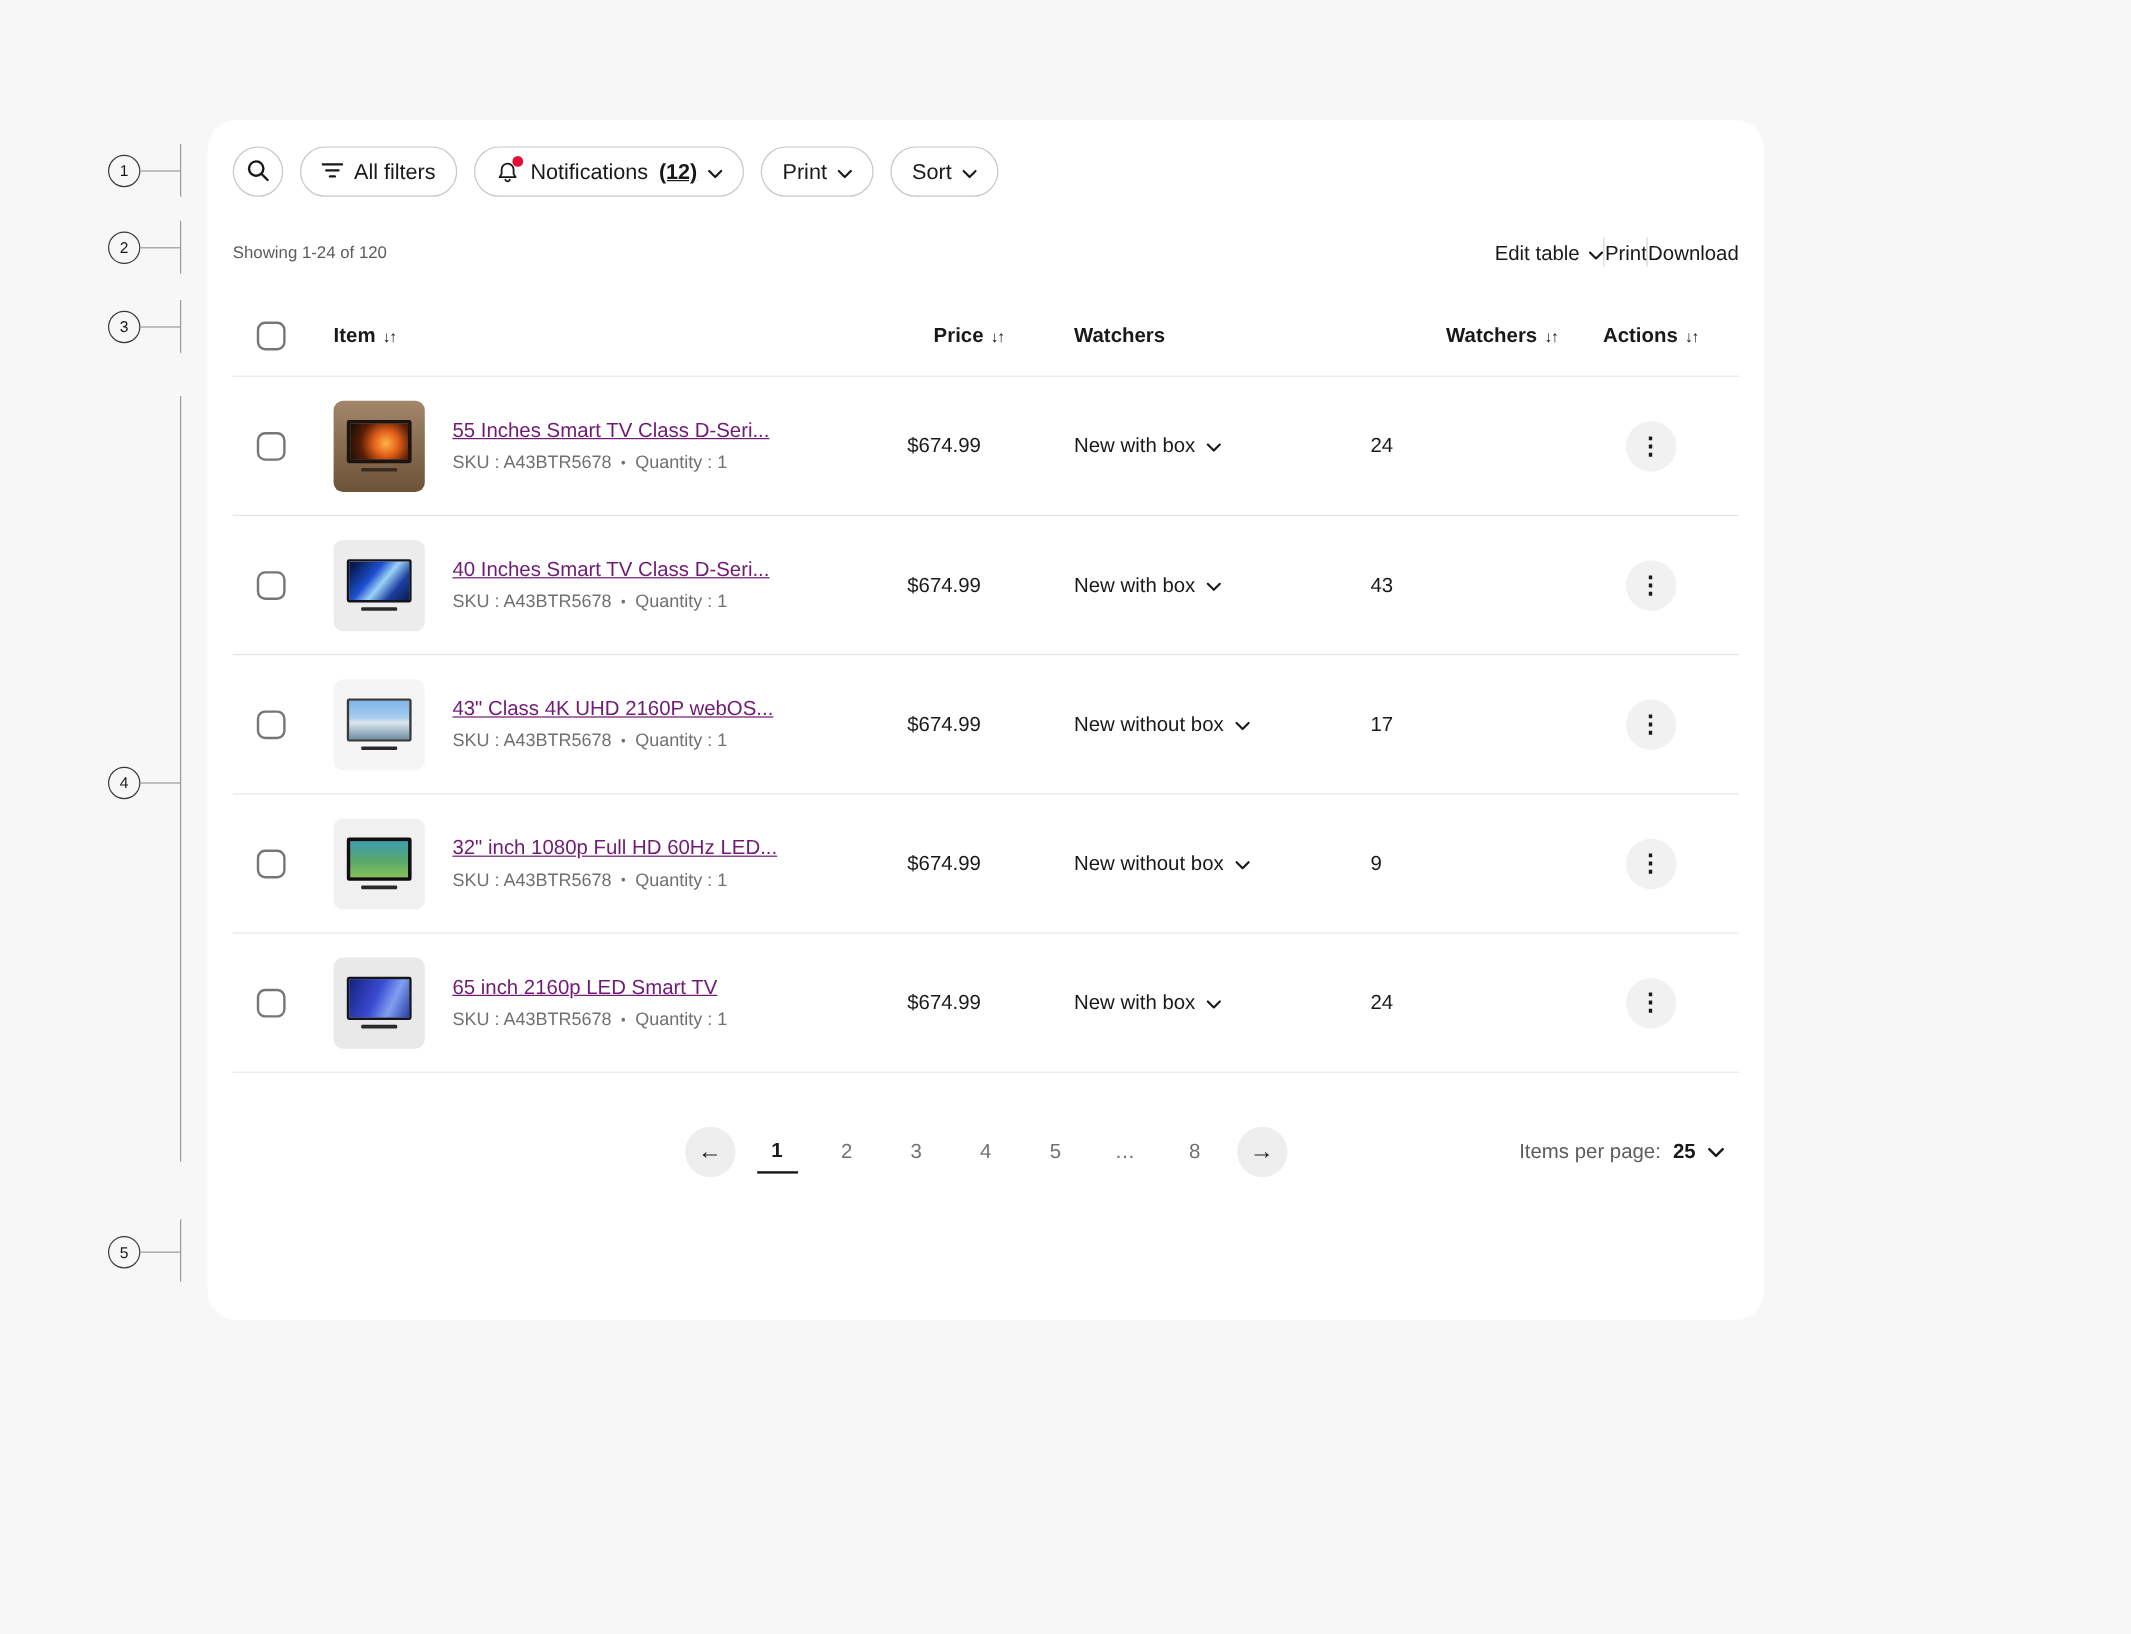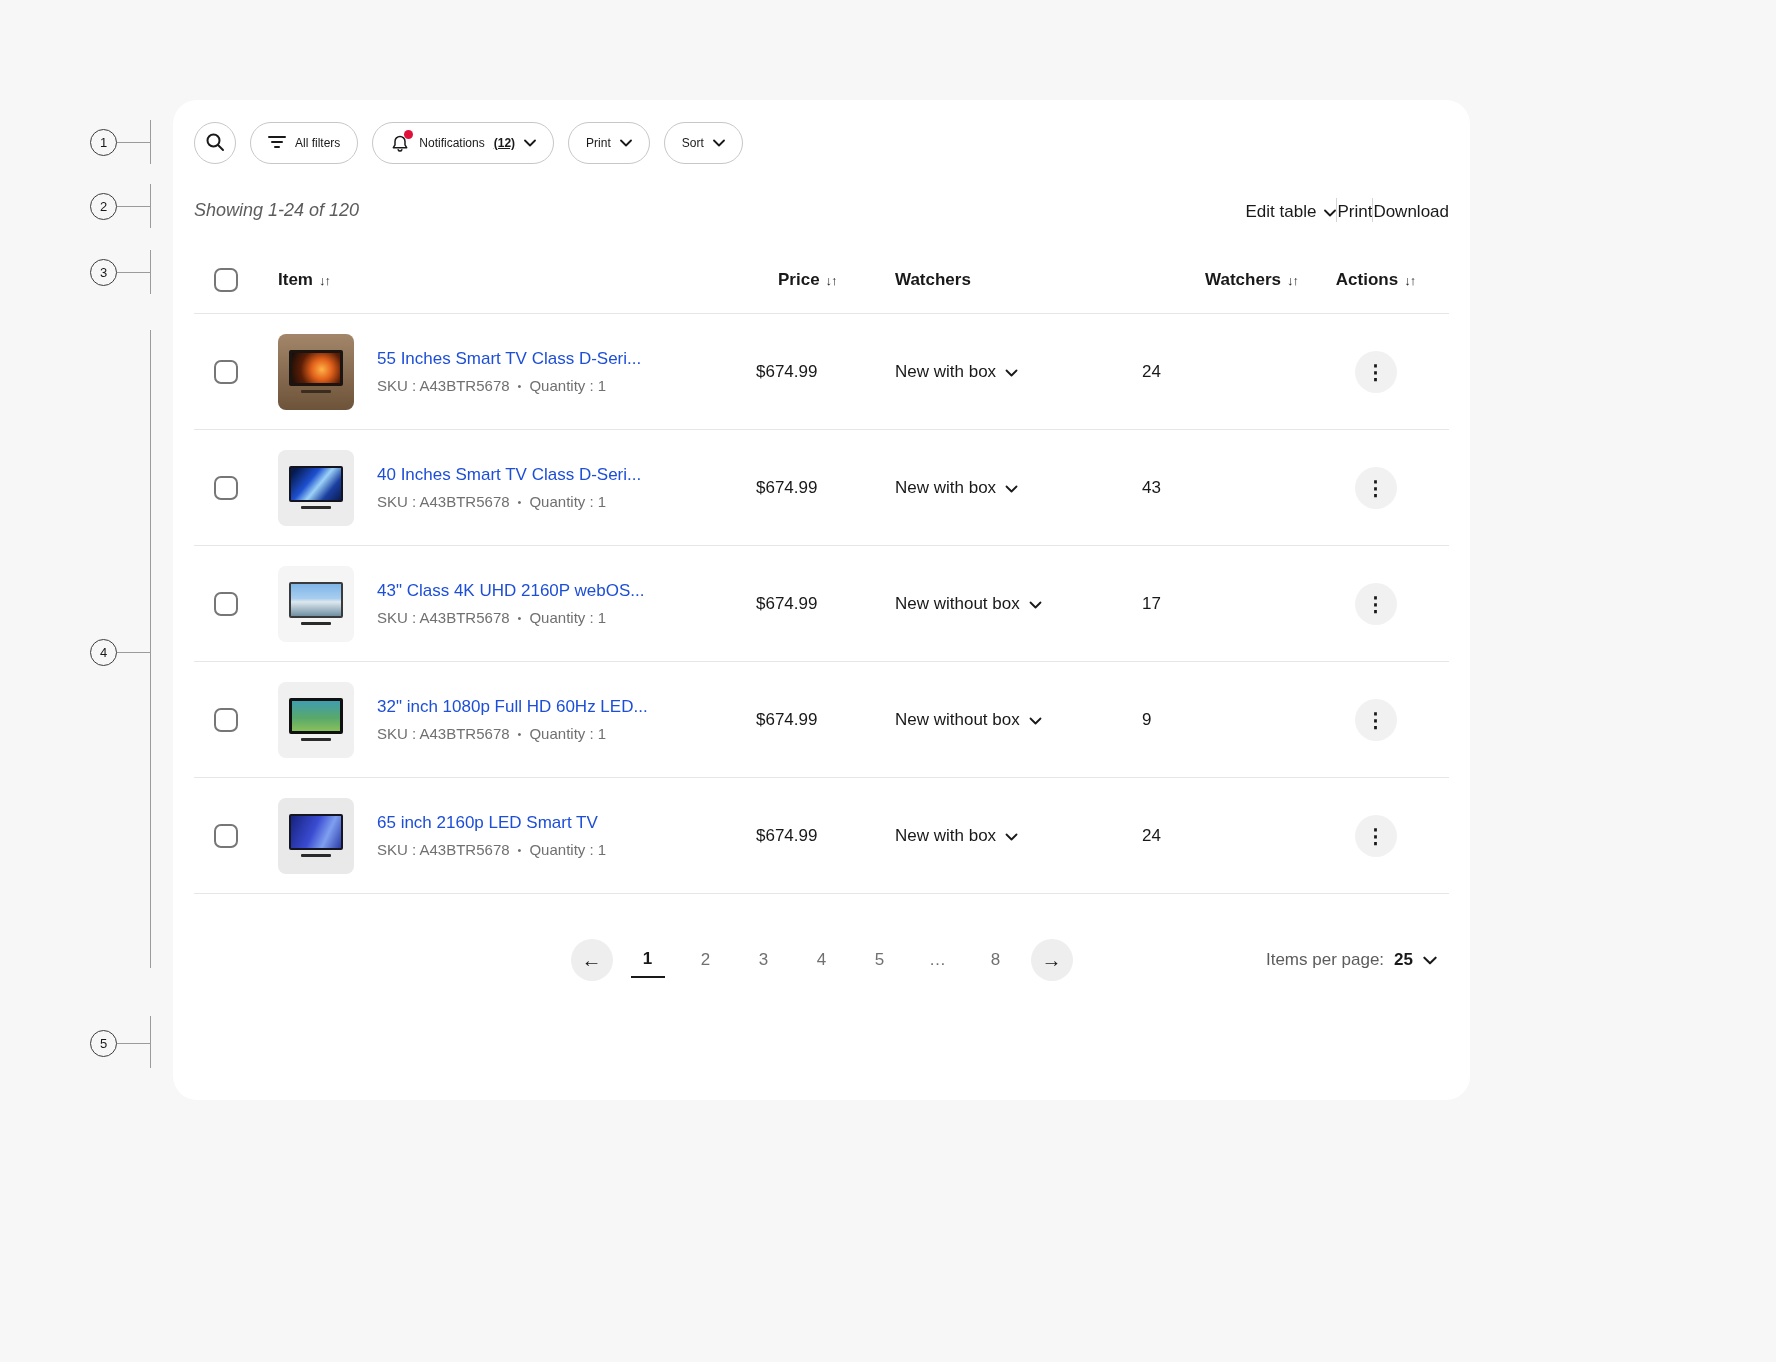--- a/index.html
+++ b/index.html
@@ -26,34 +26,34 @@
   .page-title { margin-top:28px; font-size:33px; font-weight:700; letter-spacing:-0.5px; }
 
   
   .filter-row { margin-top:22px; display:flex; align-items:center; gap:14px; height:42px; }
   .icon-circle {
     width:42px; height:42px; border-radius:50%; border:1px solid #c7c7c7; background:#fff;
     display:flex; align-items:center; justify-content:center; cursor:pointer;
   }
   .pill {
     height:42px; border-radius:21px; border:1px solid #c7c7c7; background:#fff;
-    display:flex; align-items:center; gap:9px; padding:0 17px; font-size:12px; color:#191919;
+    display:flex; align-items:center; gap:9px; padding:0 17px; font-size:18px; color:#191919;
     font-family:"Liberation Sans", sans-serif; cursor:pointer;
   }
   .pill b { font-weight:700;text-decoration:underline; }
   .bell-wrap { position:relative; display:flex; }
   .red-dot {
     position:absolute; top:-3px; right:-3px; width:9px; height:9px; border-radius:50%;
     background:#e0103a;
   }
   .chev { flex:none; }
 
   
   .toolbar-row { margin-top:30px; display:flex; align-items:center; justify-content:space-between; height:32px; }
-  .showing { font-size:18px; color:#5c5c5c;font-style:italic; }
+  .showing { font-size:14px; color:#5c5c5c; }
   .toolbar-actions { display:flex; align-items:flex-end; }
   .tool-link { display:flex; align-items:center; gap:8px; font-size:17px; color:#191919;
     background:none; border:none; cursor:pointer; font-family:"Liberation Sans", sans-serif; }
   .vsep { width:1px; height:24px; background:#d4d4d4; }
 
   
   .table { margin-top:20px; }
   .trow, .thead {
     display:grid; grid-template-columns:84px 1fr 139px 247px 160px 147px;
     align-items:center; border-bottom:1px solid #e6e6e6;
@@ -86,21 +86,21 @@
   .thumb-2 { background:#f5f5f5; }
   .thumb-2 .screen { border:2px solid #3a3a3a;
     background:linear-gradient(to bottom, #7fb5e8 0%, #a8cdf0 45%, #dde8ee 56%, #6f8fa3 100%); }
   .thumb-3 { background:#f0f0f0; }
   .thumb-3 .screen { border:3px solid #101010;
     background:linear-gradient(to bottom, #3f9db0 0%, #58a86c 55%, #88c05a 100%); }
   .thumb-4 { background:#e9e9e9; }
   .thumb-4 .screen { border:2px solid #15151f;
     background:linear-gradient(115deg, #16227e 0%, #3a4bd1 45%, #7f9ff0 70%, #2b3ba8 100%); }
 
-  .ititle { font-size:17px; color:#1d4ed8; margin-bottom:8px; }
+  .ititle { font-size:17px; color:#701a75; margin-bottom:8px;text-decoration:underline; }
   .imeta { font-size:15px; color:#707070; display:flex; align-items:center; gap:8px; }
   .imeta .dot { font-size:11px; }
 
   .cond-btn { display:flex; align-items:center; gap:9px; background:none; border:none; cursor:pointer;
     font-size:17px; color:#191919; font-family:"Liberation Sans", sans-serif; }
   .kebab {
     width:42px; height:42px; border-radius:50%; background:#f1f1f1; border:none; cursor:pointer;
     font-size:20px; font-weight:700; color:#191919; line-height:1;
     display:inline-flex; align-items:center; justify-content:center;
   }

